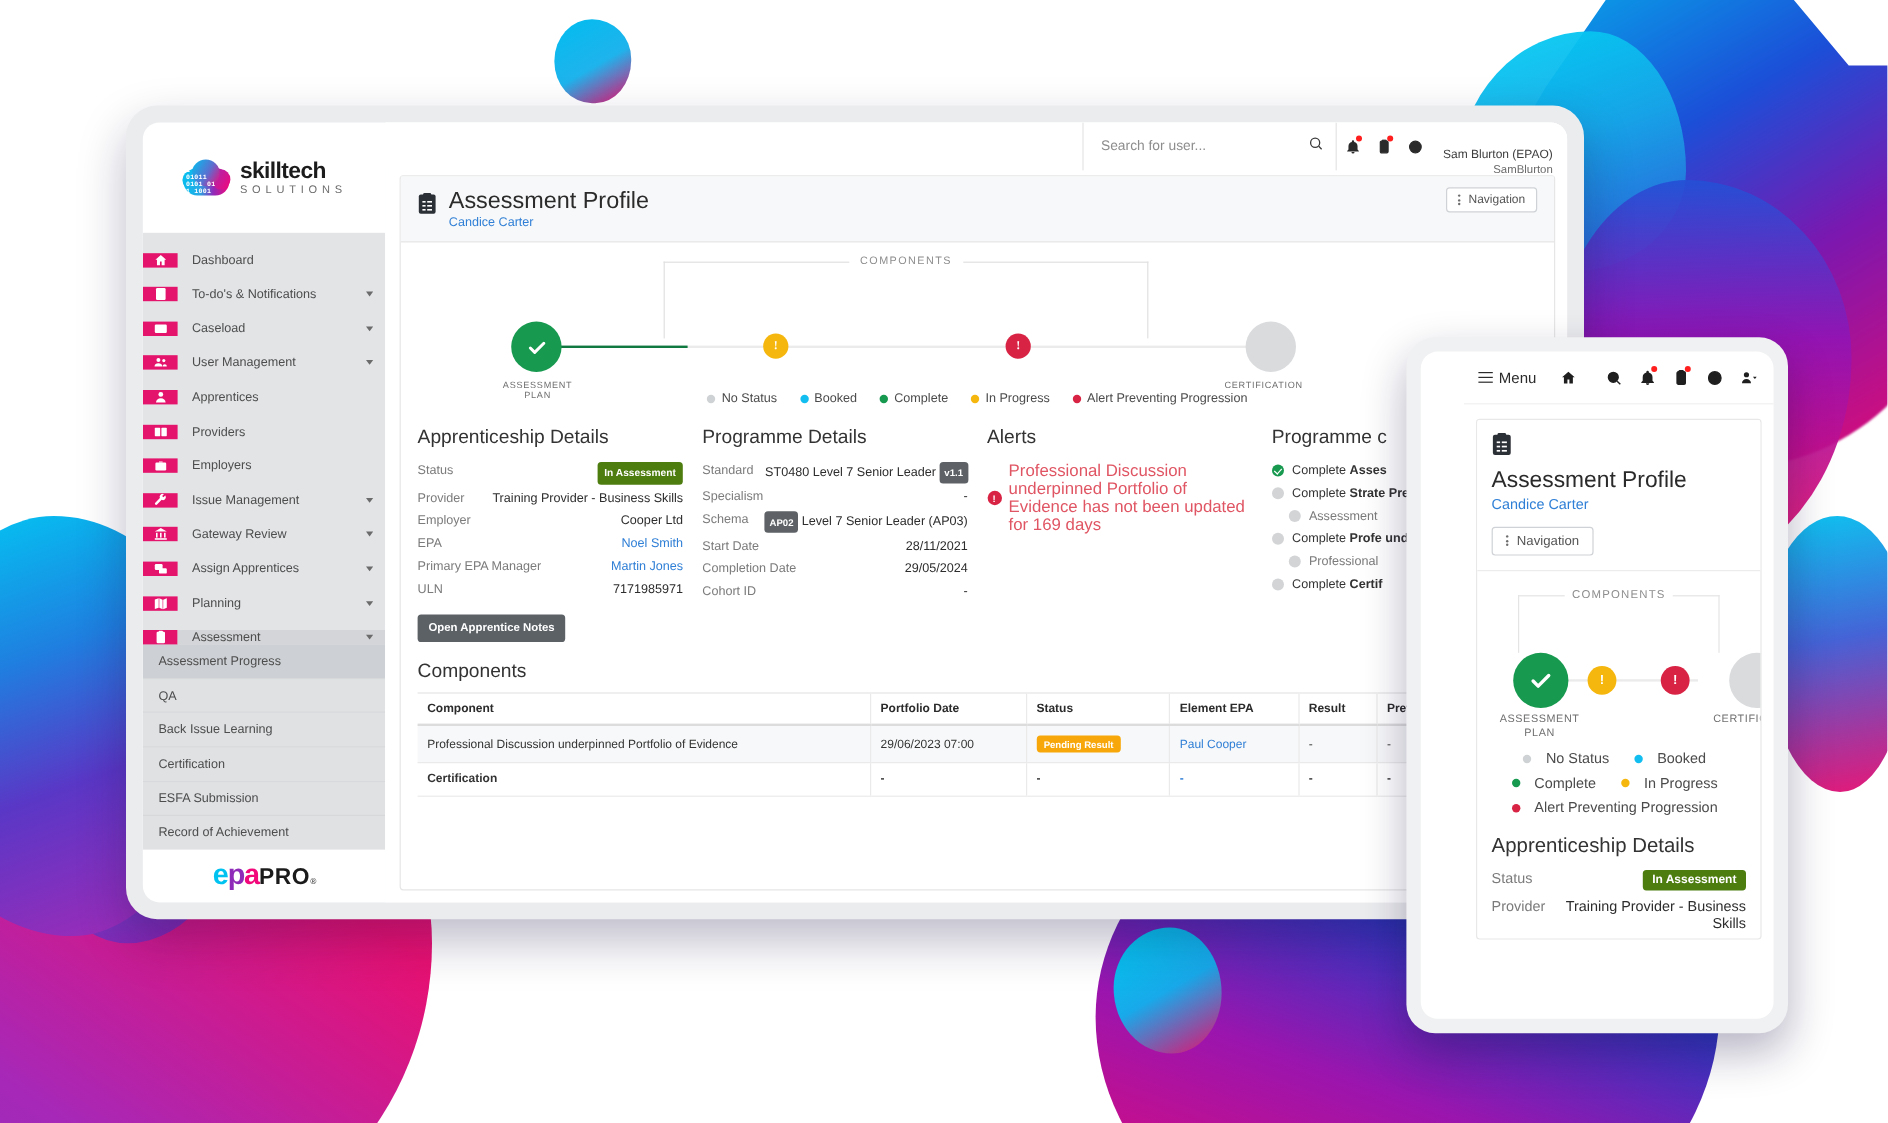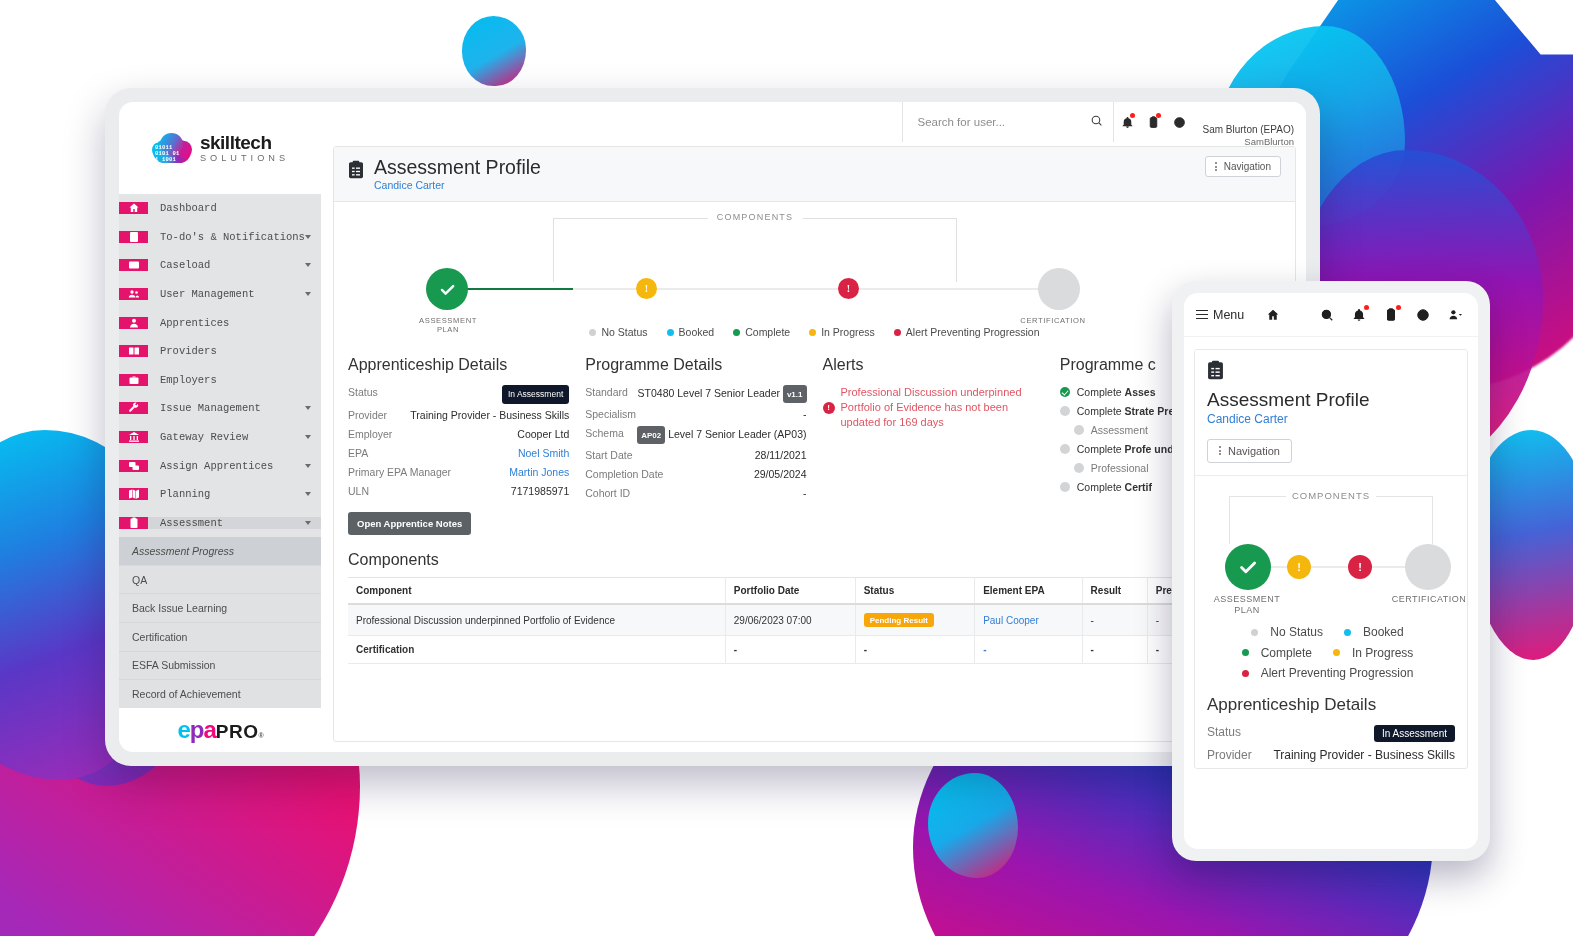--- a/index.html
+++ b/index.html
@@ -94,38 +94,38 @@
   .logo-cloud .c3 { position:absolute; left:1px; top:10px; width:16px; height:16px; border-radius:50%;
     background: linear-gradient(120deg,#00c2f0 0%, #29a8e5 100%); }
   .logo-cloud .c4 { position:absolute; right:1px; top:9px; width:16px; height:17px; border-radius:50%;
     background: linear-gradient(120deg,#a12cb5 0%, #f2087a 100%); }
   .logo-cloud .bits { position:absolute; left:4px; top:7px; width:34px; height:22px; color:#fff;
     font-family:"Liberation Mono", monospace; font-size:5.5px; line-height:6px; font-weight:700; letter-spacing:.2px; z-index:3;}
   .logo-text .lt1 { font-size: 19px; font-weight: 700; color: #1c1c1c; letter-spacing: -.5px; line-height: 19px;}
   .logo-text .lt2 { font-size: 9.2px; color: #6c6c6c; letter-spacing: 4.0px; line-height: 12px; }
 
   .nav { flex: 1; overflow: hidden; }
-  .nav-item { display: flex; align-items: center; height: 28.6px; cursor: pointer; font-family: Liberation Mono, monospace; }
+  .nav-item { display: flex; align-items: flex-end; height: 28.6px; cursor: pointer; }
   .nav-ico {
     width: 29px; flex: 0 0 29px; background: #e4136b; color: #fff;
     display: flex; align-items: center; justify-content: center; font-size: 10px;
   }
   .nav-ico svg { width: 12px; height: 12px; fill: #fff; }
   .nav-lab {
     flex: 1; display: flex; align-items: center; justify-content: space-between;
     padding: 0 10px 0 12px; font-size: 10.5px; color: #4d4d4d;
   }
   .nav-item.active .nav-lab { background: #d3d5d8; }
   .caret { width: 0; height: 0; border-left: 3.5px solid transparent; border-right: 3.5px solid transparent; border-top: 4px solid #6b6b6b; }
   .subnav-item {
     height: 28.6px; display: flex; align-items: center; padding-left: 13px;
     font-size: 10.5px; color: #4d4d4d; background: #dfe1e3; cursor: pointer;
     border-bottom: 1px solid #d6d8da;
   }
-  .subnav-item.active { background: #cdd0d4; font-style: italic; }
+  .subnav-item.active { background: #cdd0d4; }
   .sidebar-footer { height: 44px; background: #fff; display: flex; align-items: center; justify-content: center; }
   .epapro { font-size: 24px; font-weight: 700; letter-spacing: -1px; display:flex; align-items:baseline;}
   .epapro .e { color:#00c2f0 } .epapro .p1{color:#8f2bb9} .epapro .a{color:#f2087a}
   .epapro .pro { color:#1b1b1b; font-size:19px; letter-spacing:.5px; }
   .epapro .tm { font-size:7px; color:#555; }
 
   
   .main { flex: 1; display: flex; flex-direction: column; background: #fff; min-width:0;}
   .topbar { height: 40px; display: flex; align-items: center; justify-content: flex-end; background: #fff; }
   .search-wrap { display: flex; align-items: center; border-left: 1px solid #e4e4e4; border-right:1px solid #e4e4e4;
@@ -189,27 +189,27 @@
   .ldot { width: 7px; height: 7px; border-radius: 50%; display: inline-block; }
 
   
   .cols { display: flex; gap: 16px; margin-top: 18px; }
   .col { flex: 1; min-width:0; }
   .col-title { font-size: 16px; color: #333; font-weight: 400; margin-bottom: 11px; }
   .kv { display: flex; justify-content: space-between; gap: 8px; font-size: 10.5px; line-height: 15px; margin-bottom: 4px; }
   .kv .k { color: #7b7b7b; flex: 0 0 auto; max-width: 47%; }
   .kv .v { color: #2d2d2d; text-align: right; flex: 1 1 auto; }
   .kv .v.link { color: #2f7fd6; }
-  .badge-green { background: #0f172a; color: #fff; font-size: 8.5px; font-weight: 400; padding: 2px 6px; border-radius: 3px; display:inline-block;text-align:right;}
+  .badge-green { background: #4d7c0f; color: #fff; font-size: 8.5px; font-weight: 700; padding: 2px 6px; border-radius: 3px; display:inline-block;text-align:right;}
   .badge-grey { background: #5e6266; color: #fff; font-size: 8px; font-weight: 700; padding: 1.5px 4px; border-radius: 3px; display:inline-block;}
   .btn-dark { background: #5c6166; color: #fff; font-size: 9.5px; font-weight: 700; padding: 6px 9px; border: none; border-radius: 3px; margin-top: 9px; cursor: pointer; font-family:"Liberation Sans",sans-serif;}
   .alert-row { display: flex; gap: 6px; align-items: center; }
   .alert-ico { width: 12px; height: 12px; border-radius: 50%; background: #d92344; color: #fff;
     font-size: 8px; font-weight: 700; display: flex; align-items: center; justify-content: center; flex: 0 0 12px; }
-  .alert-txt { font-size: 11px; color: #e05563; line-height: 15px; }
+  .alert-txt { font-size: 14px; color: #e05563; line-height: 15px; }
   .prog-item { display: flex; gap: 7px; align-items: flex-start; margin-bottom: 5px; font-size: 10.5px; color: #333; line-height: 14px;}
   .prog-dot { width: 10px; height: 10px; border-radius: 50%; background: #d2d4d6; flex: 0 0 10px; margin-top: 2px; }
   .prog-dot.done { background: #17994f; position:relative;}
   .prog-dot.done::after{content:"";position:absolute;left:3px;top:1.5px;width:3px;height:5px;border:solid #fff;border-width:0 1.4px 1.4px 0;transform:rotate(42deg);}
   .prog-item.sub { padding-left: 14px; color: #7b7b7b; }
 
   
   .sect-title { font-size: 16px; color: #333; margin: 16px 0 8px 0; }
   table { width: 100%; border-collapse: collapse; font-size: 10px; }
   thead th { text-align: left; font-size: 10px; font-weight: 700; color: #2b2b2b;
@@ -219,21 +219,21 @@
   td.lnk { color: #2f7fd6; }
   .pill-amber { background: #f7a70a; color: #fff; font-size: 8px; font-weight: 700; padding: 2.5px 6px; border-radius: 3px; display:inline-block;}
   th.c2, td.c2 { border-left: 1px solid #eaeaea; }
 
   
   .phone {
     position: absolute; left: 1172px; top: 281px; width: 318px; height: 580px;
     background: #f0f1f2; border-radius: 24px; box-shadow: 0 16px 36px rgba(20,10,60,.3);
   }
   .phone-screen { position: absolute; left: 12px; top: 12px; right: 12px; bottom: 12px;
-    background: #fff; border-radius: 14px; overflow: hidden; }
+    background: #fff; border-radius: 14px; overflow: hidden; padding-left: 36px; }
   .phone-top { height: 44px; display: flex; align-items: center; padding: 0 12px; gap: 10px; border-bottom:1px solid #f1f1f1;}
   .ph-menu { display: flex; align-items: center; gap: 5px; font-size: 12.5px; color: #2b2b2b; cursor: pointer; }
   .ph-burger { display: flex; flex-direction: column; gap: 2.5px; }
   .ph-burger i { display: block; width: 12px; height: 1.6px; background: #2b2b2b; }
   .ph-ico { position: relative; width: 22px; height: 22px; display: flex; align-items: center; justify-content: center; cursor:pointer;}
   .ph-ico svg { width: 14px; height: 14px; fill: #1f1f1f; }
   .ph-dot { position: absolute; top: 1px; right: 1px; width: 5px; height: 5px; border-radius: 50%; background: #ff1e1e; }
   .ph-card { margin: 12px 10px 0 10px; border: 1px solid #e8e8e8; border-radius: 3px; overflow:hidden; }
   .ph-card-head { padding: 10px 12px 12px 12px; background:#fff;}
   .ph-title { font-size: 19px; color: #2b2b2b; line-height: 24px; }

